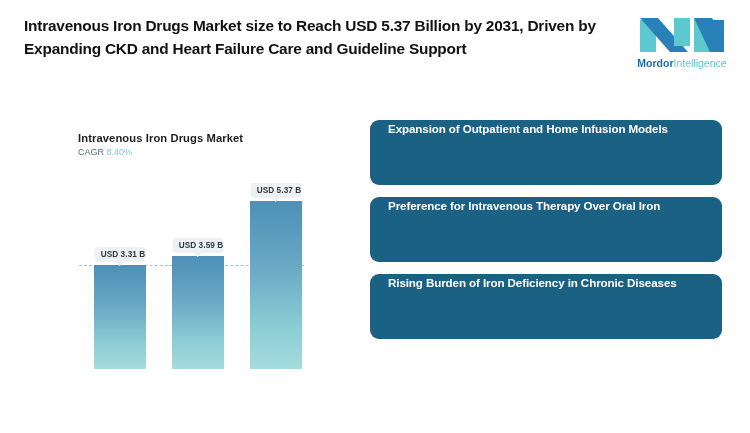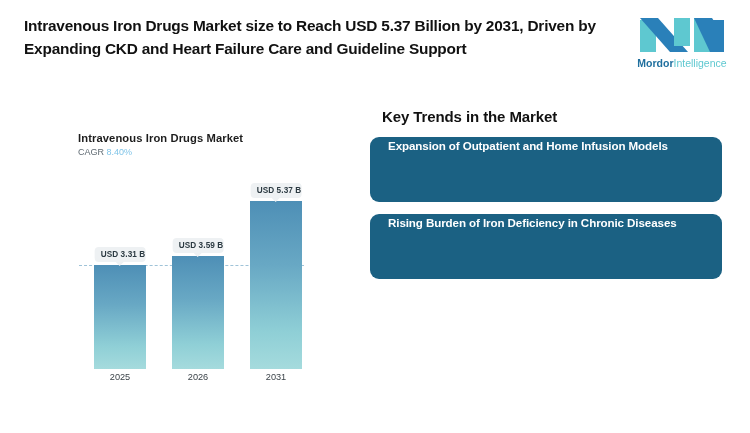--- a/index.html
+++ b/index.html
@@ -209,30 +209,27 @@
 
     <div class="bar" id="bar0" style="left: 16px; height: 104px; width: 52px;"></div>
     <div class="bar" id="bar1" style="left: 94px; height: 113px; width: 52px;"></div>
     <div class="bar" id="bar2" style="left: 172px; height: 168px; width: 52px;"></div>
 
     <div class="blabel" id="lbl0" style="left: 42px; transform: translateX(-50%); top: 63px;">USD 3.31 B</div>
     <div class="blabel" id="lbl1" style="left: 120px; transform: translateX(-50%); top: 54px;">USD 3.59 B</div>
     <div class="blabel" id="lbl2" style="left: 198px; transform: translateX(-50%); top: -1px;">USD 5.37 B</div>
   </div>
 
-  <div class="xaxis">
-    <div class="xtick" id="tick0" style="left: 16px; width: 52px;">2025</div>
-    <div class="xtick" id="tick1" style="left: 94px; width: 52px;">2026</div>
-    <div class="xtick" id="tick2" style="left: 172px; width: 52px;">2031</div>
-  </div>
 
 </div>
 
 <div class="trends">
-  <div class="trends-title">Key Trends in the Market</div>
 
   <div class="card" style="background: rgb(27, 97, 131);">
     <div class="card-text">Expansion of Outpatient and Home Infusion Models</div>
   </div>
   <div class="card" style="background: rgb(27, 97, 131);">
+    <div class="card-text">Preference for Intravenous Therapy Over Oral Iron</div>
+  </div>
+  <div class="card" style="background: rgb(27, 97, 131);">
     <div class="card-text">Rising Burden of Iron Deficiency in Chronic Diseases</div>
   </div>
 </div>
 
 </body></html>

